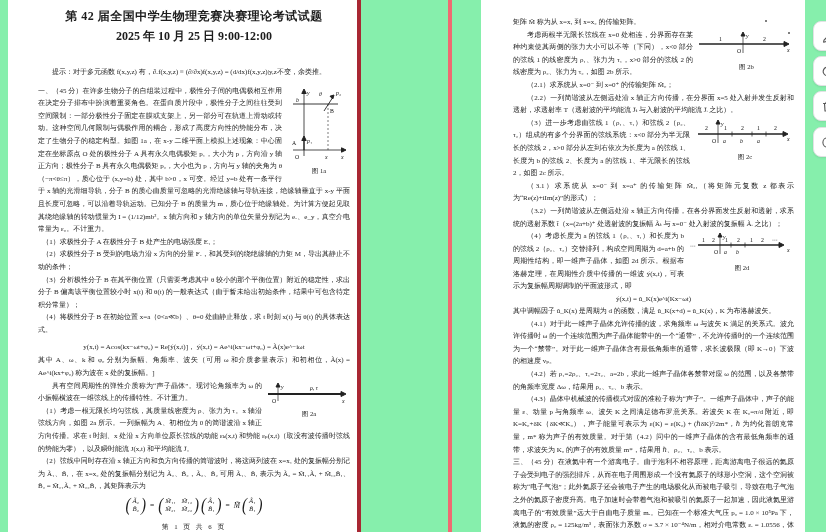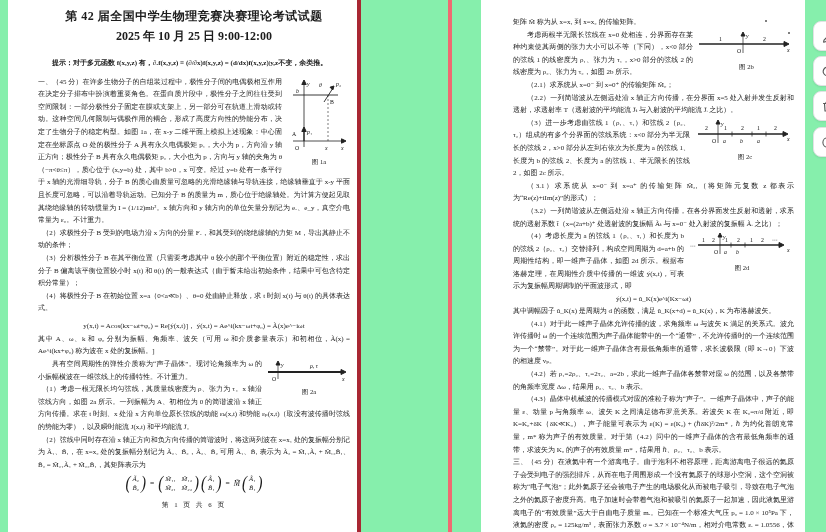--- a/index.html
+++ b/index.html
@@ -10,21 +10,21 @@
   .page-left{left:8px;width:349px;padding:8px 7px 0 30px;}
   .page-right{left:452px;width:324px;padding:16px 11px 0 32px;margin-left:29px;}
   .vline{position:absolute;top:0;height:532px;width:4px;}
   .vline-dark{left:357px;background:#a82833;}
   .vline-light{left:448px;background:#ef6a72;}
   .title{font-size:12px;font-weight:bold;text-align:center;letter-spacing:.5px;}
   .date{font-size:12px;font-weight:bold;text-align:center;margin-top:3px;}
   .para{font-size:7px;line-height:12.6px;text-align:justify;}
   .ind2{text-indent:2em;}
   .ind05{text-indent:.6em;}
-  .hint{margin-top:12px;font-weight:bold;}
+  .hint{margin-top:21px;}
   .sec{margin-top:6px;}
   .formula{text-align:center;font-size:7px;margin:2px 0;}
   .footer{text-align:center;font-size:6.8px;margin-top:8px;letter-spacing:2px;}
   .fig{float:right;margin:1px 0 1px 6px;text-align:center;}
   .fig figcaption{font-size:6.6px;margin-top:1px;}
   .fig svg text{font-size:5.8px;font-style:italic;fill:#111;font-family:"Liberation Serif",serif;}
   .fig svg text.rm{font-style:normal;}
   .fig svg line,.fig svg path.ln{stroke:#222;}
   .matrix-row{display:flex;justify-content:center;align-items:center;gap:2px;margin:4px 0 2px 0;font-style:italic;}
   .paren{font-size:15px;font-weight:300;transform:scaleY(1.25);display:inline-block;line-height:15px;}
@@ -74,20 +74,21 @@
 
           <line x1="16" y1="64" x2="16" y2="53" stroke-width="1.2"></line>
           <path class="ln" d="M16,50 l-2.2,4.5 h4.4 z" fill="#222"></path>
           <text x="4" y="59" class="rm">A</text>
           <text x="19" y="57">p₁</text>
           <text x="7" y="73" class="rm">O</text>
         </svg>
         <figcaption>图 1a</figcaption>
       </figure>
       <div class="para">一、（45 分）在许多生物分子的自组装过程中，极性分子间的电偶极相互作用在决定分子排布中扮演着重要角色。在蛋白质片段中，极性分子之间往往受到空间限制：一部分极性分子固定在膜或支架上，另一部分可在轨道上滑动或转动。这种空间几何限制与偶极作用的耦合，形成了高度方向性的势能分布，决定了生物分子的稳定构型。如图 1a，在 x-y 二维平面上模拟上述现象：中心固定在坐标原点 O 处的极性分子 A 具有永久电偶极矩 p₁，大小为 p，方向沿 y 轴正方向；极性分子 B 具有永久电偶极矩 p₂，大小也为 p，方向与 y 轴的夹角为 θ（−π&lt;θ≤π），质心位于 (x,y=b) 处，其中 b&gt;0，x 可变。经过 y=b 处有一条平行于 x 轴的光滑细导轨，分子 B 的质心由质量可忽略的光滑绝缘轴与导轨连接，绝缘轴垂直于 x-y 平面且长度可忽略，可以沿着导轨运动。已知分子 B 的质量为 m，质心位于绝缘轴处。为计算方便起见取其绕绝缘轴的转动惯量为 I = (1/12)mb²。x 轴方向和 y 轴方向的单位矢量分别记为 eₓ、e_y，真空介电常量为 ε₀。不计重力。</div>
+      <div class="para ind05">（1）求极性分子 A 在极性分子 B 处产生的电场强度 E₁；</div>
       <div class="para ind05">（2）求极性分子 B 受到的电场力沿 x 方向的分量 Fₓ，和其受到的绕绝缘轴的力矩 M，导出其静止不动的条件；</div>
       <div class="para ind05">（3）分析极性分子 B 在其平衡位置（只需要考虑其中 θ 较小的那个平衡位置）附近的稳定性，求出分子 B 偏离该平衡位置较小时 x(t) 和 θ(t) 的一般表达式（由于暂未给出初始条件，结果中可包含待定积分常量）；</div>
       <div class="para ind05">（4）将极性分子 B 在初始位置 x=a（0&lt;a≪b）、θ=0 处由静止释放，求 t 时刻 x(t) 与 θ(t) 的具体表达式。</div>
     </div>
 
     <div class="sec">
       <div class="formula">y(x,t) = Acos(kx−ωt+φ₀) = Re[ỹ(x,t)]，  ỹ(x,t) = Ae^i(kx−ωt+φ₀) = Ã(x)e^−iωt</div>
       <div class="para">其中 A、ω、k 和 φ₀ 分别为振幅、角频率、波矢（可用 ω 和介质参量表示）和初相位，Ã(x) = Ae^i(kx+φ₀) 称为波在 x 处的复振幅。]</div>
 
       <figure class="fig" style="width:82px">

